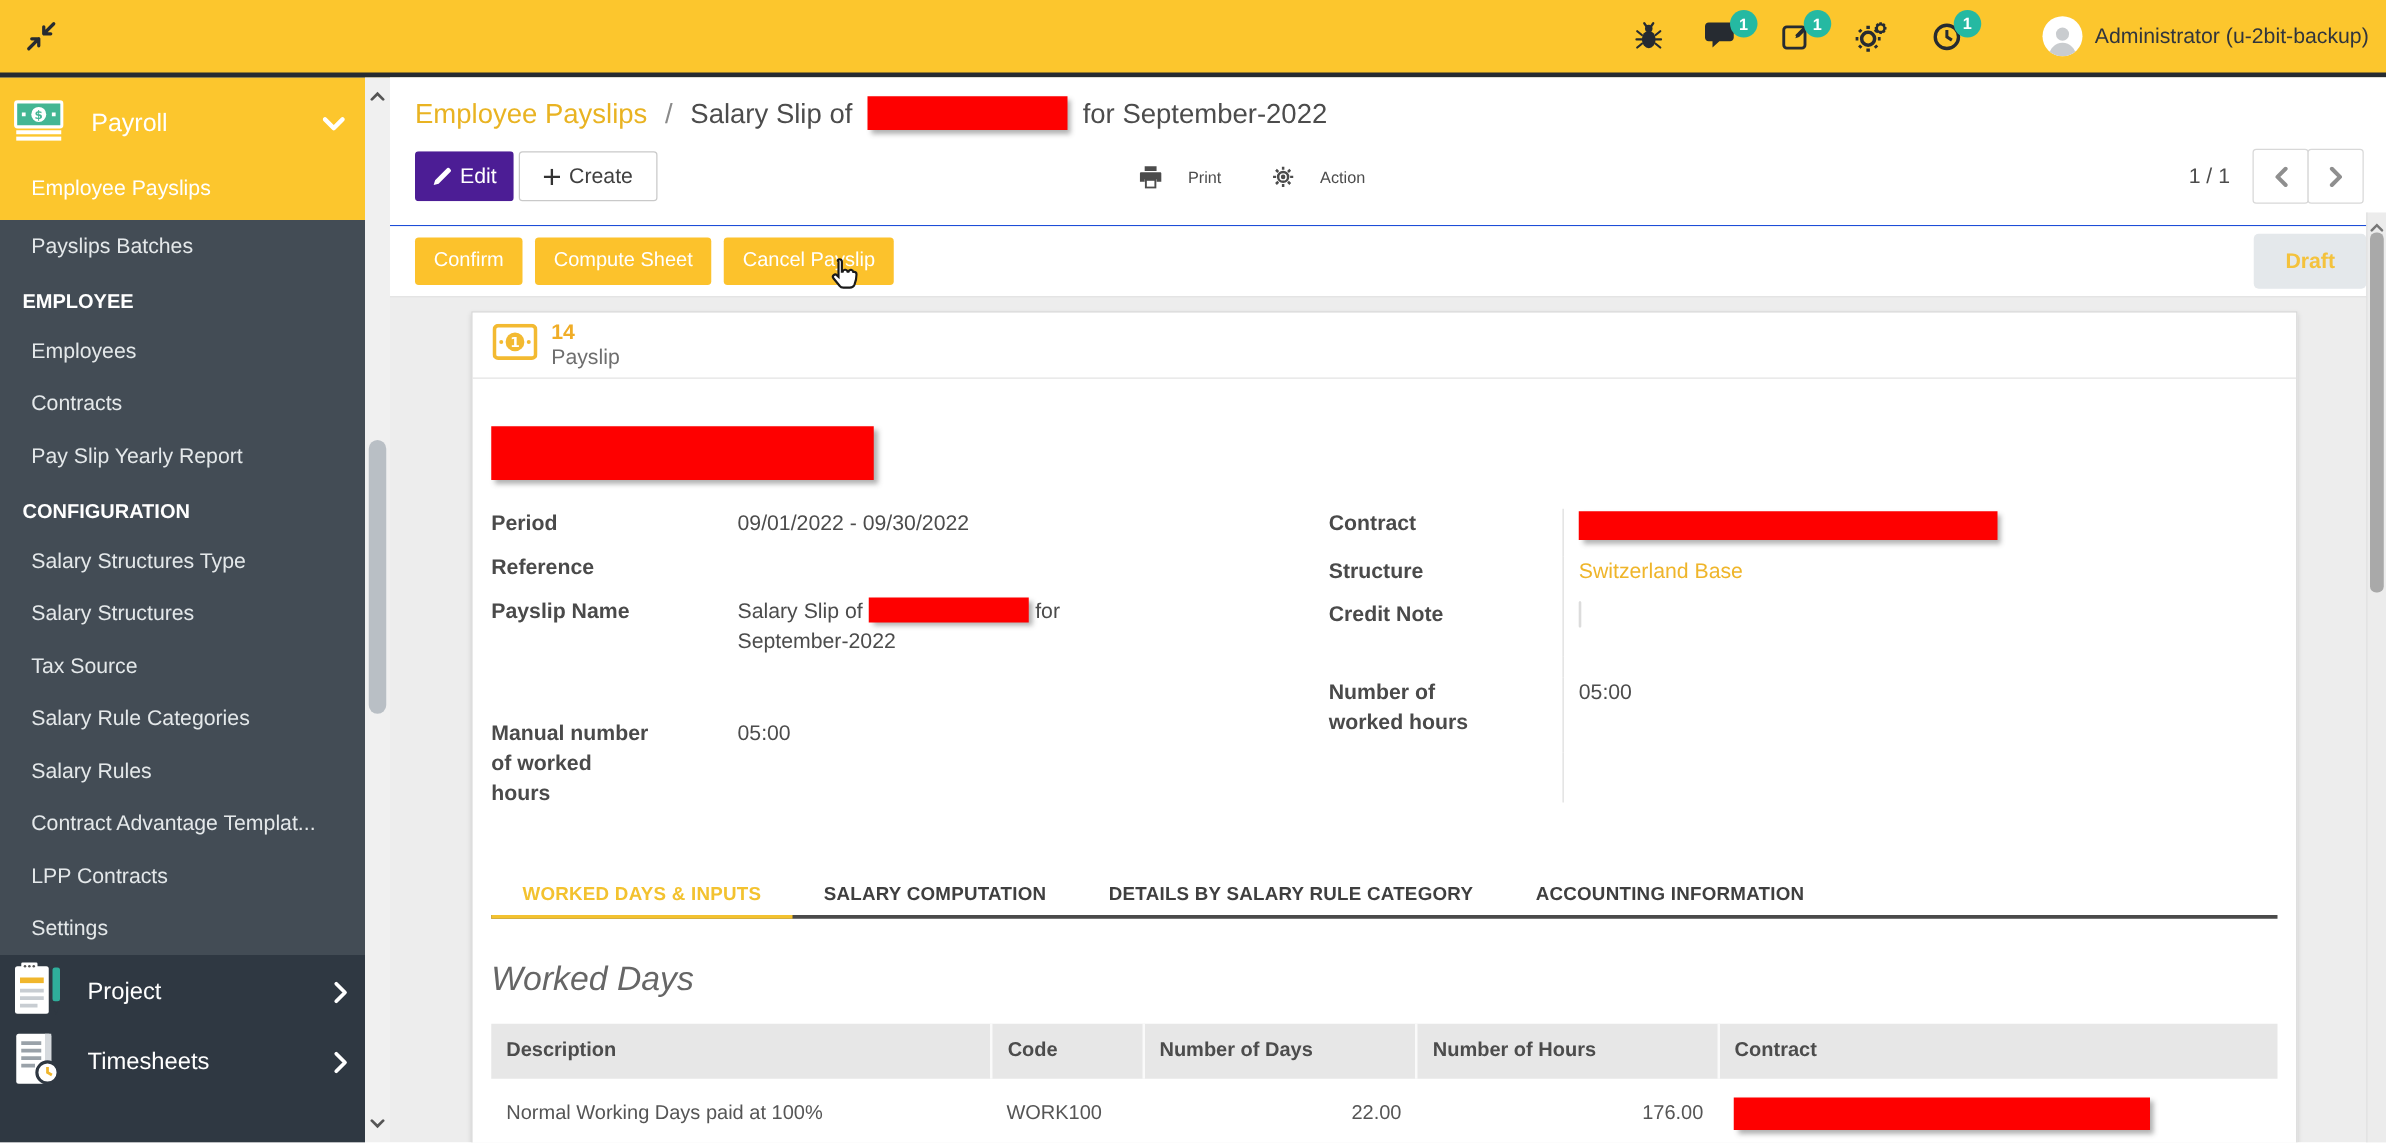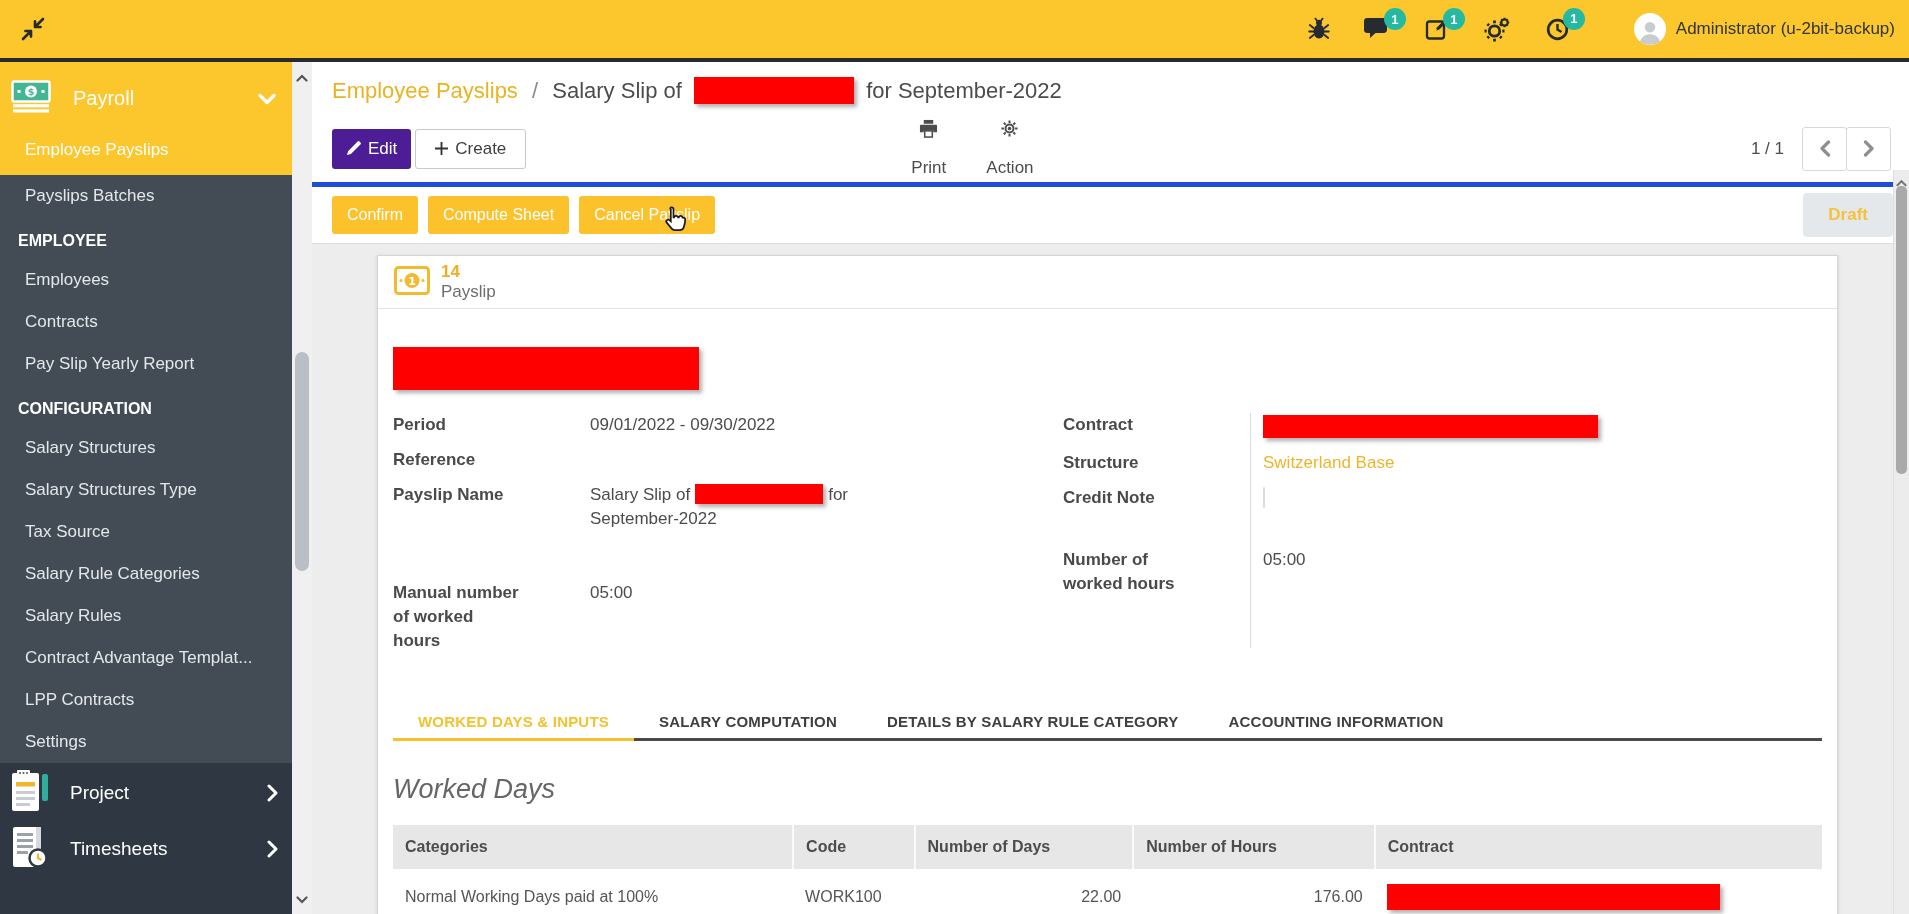--- a/index.html
+++ b/index.html
@@ -47,34 +47,34 @@
   
   .side-scroll { width:20px; flex:0 0 auto; background:#f0f0f0; position:relative; }
   .side-scroll .arr-up   { position:absolute; top:6px; left:4px; }
   .side-scroll .arr-down { position:absolute; bottom:6px; left:4px; }
   .side-scroll .thumb { position:absolute; top:290px; left:3px; width:14px; height:219px;
                         background:#b9bfc5; border-radius:7px; }
 
   
   .main { flex:1; min-width:0; display:flex; flex-direction:column; background:#ededed; }
 
-  .control-panel { background:#fff; border-bottom:5px solid #1d4ed8; padding:15px 18px 4px 20px; }
+  .control-panel { background:#fff; border-bottom:1px solid #1d4ed8; padding:15px 18px 17px 20px; }
   .breadcrumb { font-size:22px; color:#4c4c4c; margin-bottom:11px; white-space:nowrap; }
   .bc-link { color:#e9b322; cursor:pointer; }
   .bc-sep { color:#8a8a8a; margin:0 8px; }
   .redact { background:#fe0000; display:inline-block; box-shadow:3px 3px 4px rgba(80,80,80,.45); vertical-align:middle; }
   .bc-redact { width:160px; height:27px; margin:0 6px 4px 6px; }
 
   .cp-buttons { display:flex; align-items:center; }
   .btn { font-size:17px; border-radius:3px; border:1px solid transparent; cursor:pointer;
          display:inline-flex; align-items:center; gap:7px; }
   .btn-edit   { background:#4c1d95; color:#fff; padding:9px 13px; }
   .btn-create { background:#fff; color:#3f3f3f; border-color:#c9c9c9; padding:9px 19px; margin-left:4px; }
   .cp-center { display:flex; align-items:center; gap:40px; margin-left:385px; }
-  .link-btn { display:flex; align-items:center; gap:20px; font-size:17px; color:#4c4c4c; cursor:pointer;flex-direction:column; }
+  .link-btn { display:flex; align-items:center; gap:20px; font-size:13px; color:#4c4c4c; cursor:pointer; }
   .cp-pager { margin-left:auto; display:flex; align-items:center; }
   .pager-count { font-size:17px; color:#4c4c4c; margin-right:18px; }
   .pager-btn { width:45px; height:44px; background:#fff; border:1px solid #d8d8d8; border-radius:3px;
                display:flex; align-items:center; justify-content:center; cursor:pointer; }
   .pager-btn + .pager-btn { margin-left:-1px; }
 
   .statusbar { background:#fff; border-bottom:1px solid #dcdcdc; height:57px; display:flex;
                align-items:center; padding:0 16px 0 20px; }
   .sb-btn { background:#fcc22c; color:#fff; border:none; border-radius:3px; font-size:16px;
             padding:10px 15px; margin-right:10px; cursor:pointer; font-family:inherit; }
@@ -241,22 +241,22 @@
         <div class="sb-active-item">Employee Payslips</div>
       </div>
 
       <div class="sb-menu">
         <div class="sb-item">Payslips Batches</div>
         <div class="sb-section">EMPLOYEE</div>
         <div class="sb-item">Employees</div>
         <div class="sb-item">Contracts</div>
         <div class="sb-item">Pay Slip Yearly Report</div>
         <div class="sb-section">CONFIGURATION</div>
+        <div class="sb-item">Salary Structures Type</div>
         <div class="sb-item">Salary Structures</div>
-        <div class="sb-item">Salary Structures Type</div>
         <div class="sb-item">Tax Source</div>
         <div class="sb-item">Salary Rule Categories</div>
         <div class="sb-item">Salary Rules</div>
         <div class="sb-item">Contract Advantage Templat...</div>
         <div class="sb-item">LPP Contracts</div>
         <div class="sb-item">Settings</div>
       </div>
 
       <div class="sb-apps">
         <div class="sb-app">
@@ -461,21 +461,21 @@
             <span class="tab">SALARY COMPUTATION</span>
             <span class="tab">DETAILS BY SALARY RULE CATEGORY</span>
             <span class="tab">ACCOUNTING INFORMATION</span>
           </div>
 
           <h2 class="wd-title">Worked Days</h2>
 
           <table class="wd-table">
             <thead>
               <tr>
-                <th class="col-desc">Categories</th>
+                <th class="col-desc">Description</th>
                 <th class="col-code">Code</th>
                 <th class="col-days num">Number of Days</th>
                 <th class="col-hours num">Number of Hours</th>
                 <th class="col-contract">Contract</th>
               </tr>
             </thead>
             <tbody>
               <tr>
                 <td>Normal Working Days paid at 100%</td>
                 <td>WORK100</td>

